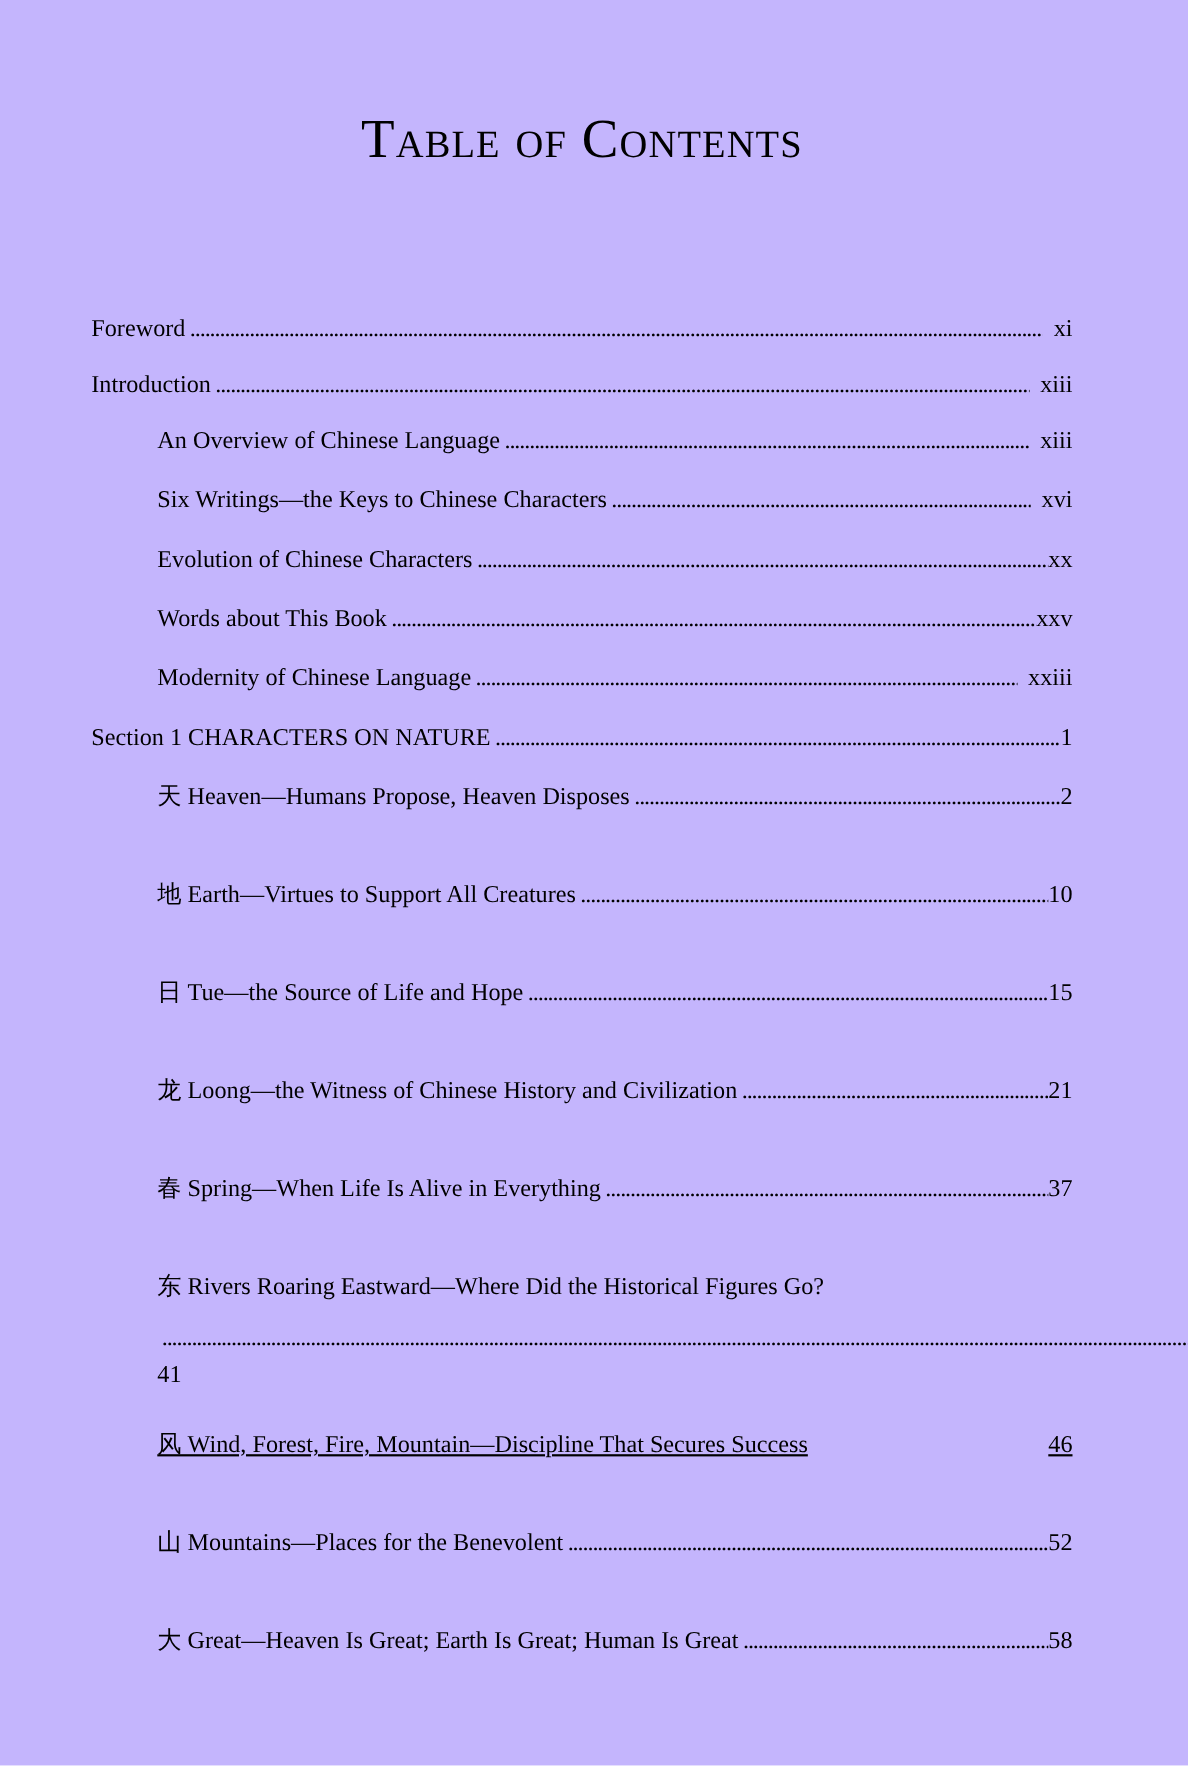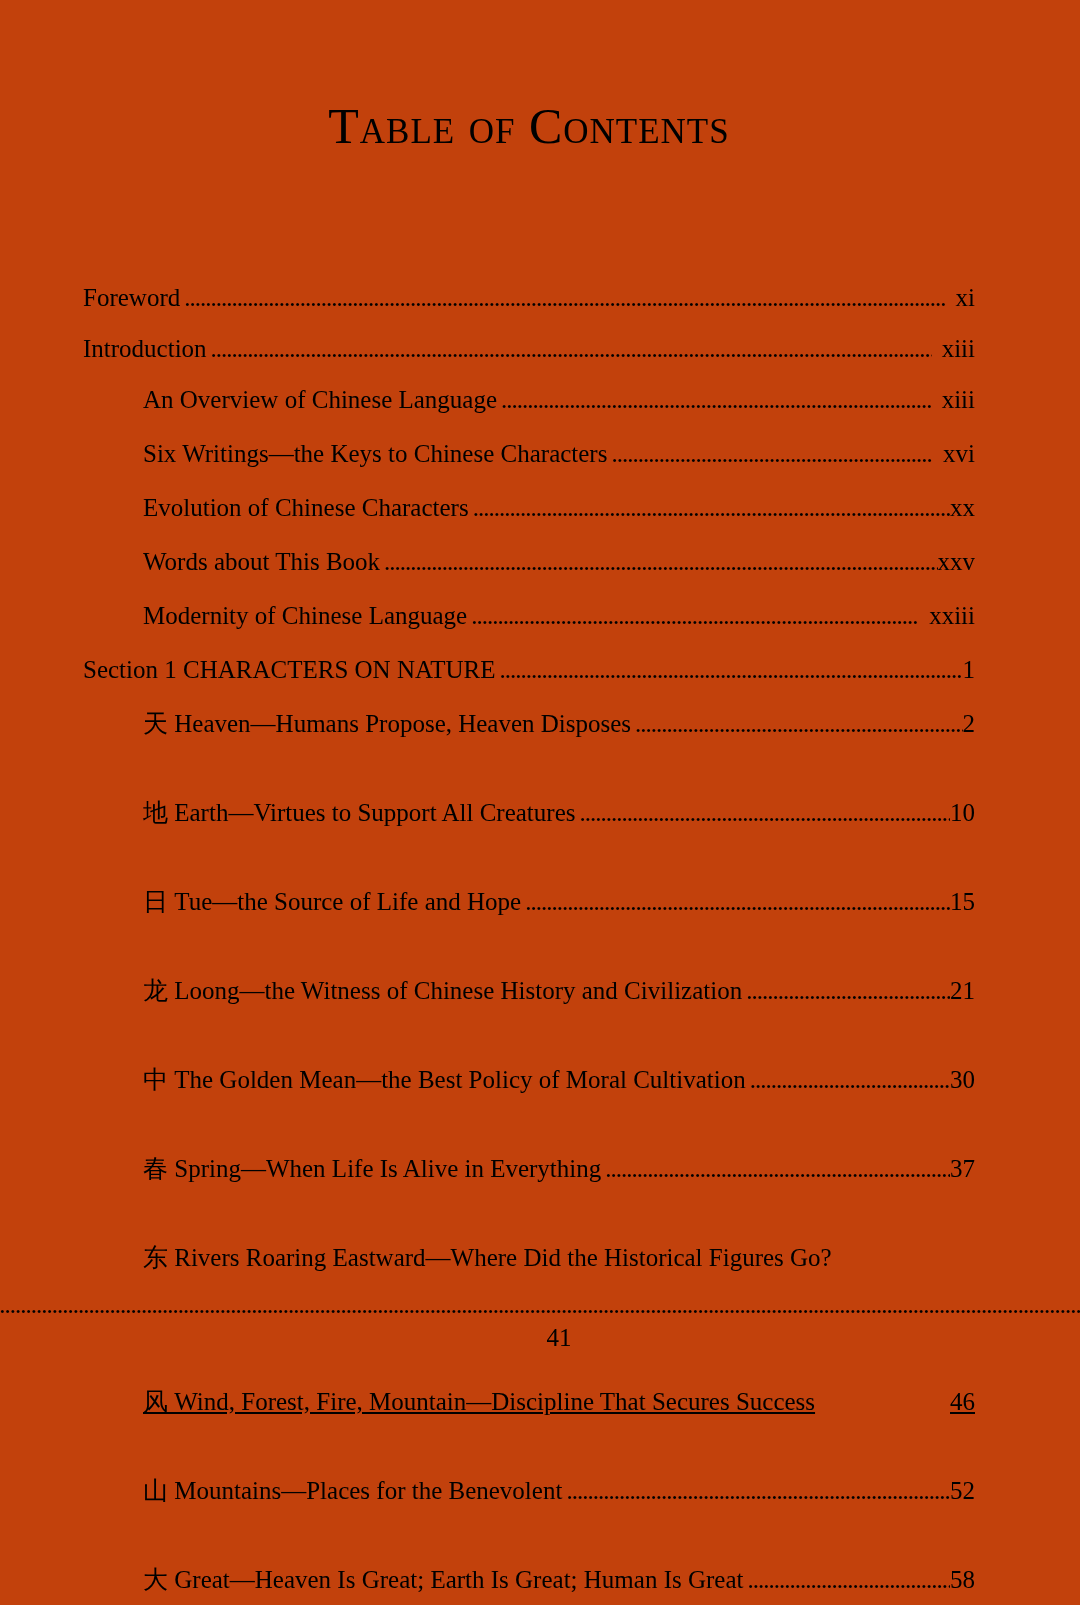--- a/index.html
+++ b/index.html
@@ -1,45 +1,45 @@
 <!DOCTYPE html>
 <html><head>
 <meta charset="utf-8">
 <style>
   html, body { margin: 0; padding: 0; background: #ffffff; }
   .page {
     position: relative;
     width: 1080px;
     height: 1605px;
     box-sizing: border-box;
-    background: #c2410c;
+    background: #c4b5fd;
     color: #000000;
     font-family: "Liberation Serif", "DejaVu Serif", serif;
     padding: 0 105px 0 83px;
     overflow: hidden;
   }
   .title {
     margin: 96px 0 0 0;
     text-align: center;
     font-size: 50px;
     font-weight: normal;
     font-variant: small-caps;
     letter-spacing: 1px;
     line-height: 60px;
     color: #000000;
   }
   .toc { display: block; margin-top: 125px; }
   .entry {
     display: flex;
     align-items: baseline;
-    font-size: 25px;
+    font-size: 22px;
     line-height: 33px;
     white-space: nowrap;
   }
-  .entry.indent1 { padding-left: 60px; align-items: center; }
+  .entry.indent1 { padding-left: 60px; }
   .label { flex: 0 0 auto; }
   .leader {
     flex: 1 1 auto;
     min-width: 0;
     overflow: hidden;
     white-space: nowrap;
     padding-left: 4px;
     letter-spacing: -1px;
   }
   .leader::after {
@@ -116,25 +116,20 @@
     <span class="label">日 Tue—the Source of Life and Hope</span>
     <span class="leader"></span>
     <span class="page-num">15</span>
   </div>
       <div class="entry indent1 sp-l">
     <span class="label">龙 Loong—the Witness of Chinese History and Civilization</span>
     <span class="leader"></span>
     <span class="page-num">21</span>
   </div>
       <div class="entry indent1 sp-l">
-    <span class="label">中 The Golden Mean—the Best Policy of Moral Cultivation</span>
-    <span class="leader"></span>
-    <span class="page-num">30</span>
-  </div>
-      <div class="entry indent1 sp-l">
     <span class="label">春 Spring—When Life Is Alive in Everything</span>
     <span class="leader"></span>
     <span class="page-num">37</span>
   </div>
       <div class="entry indent1 sp-l no-leader">
     <span class="label">东 Rivers Roaring Eastward—Where Did the Historical Figures Go?</span>
     <span class="leader"></span>
     <span class="page-num"></span>
   </div>
       <div class="entry indent1 sp-w">

